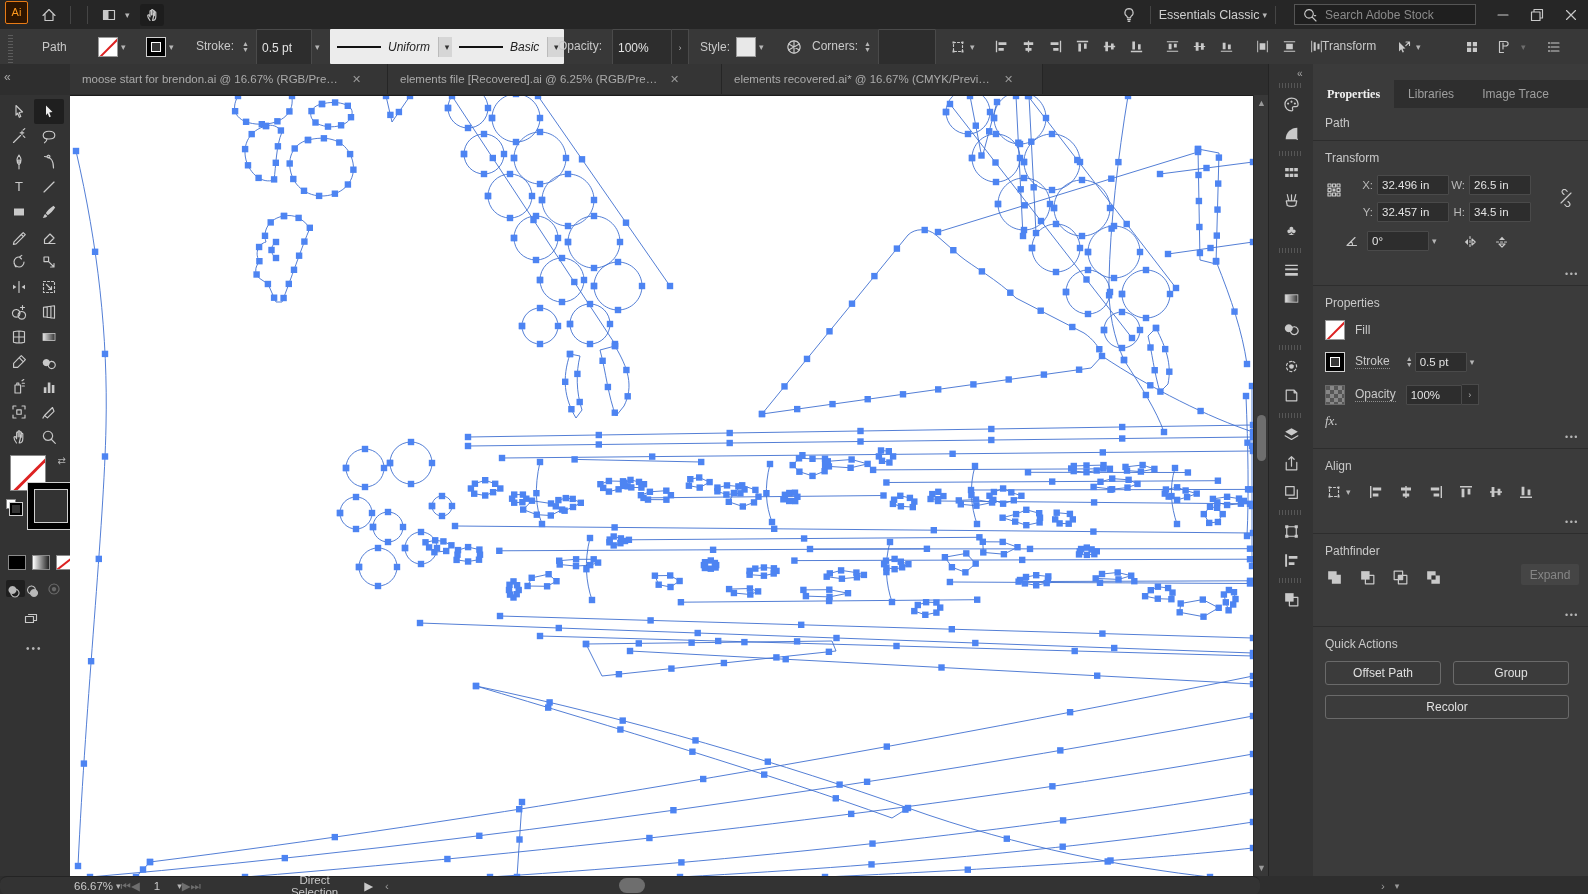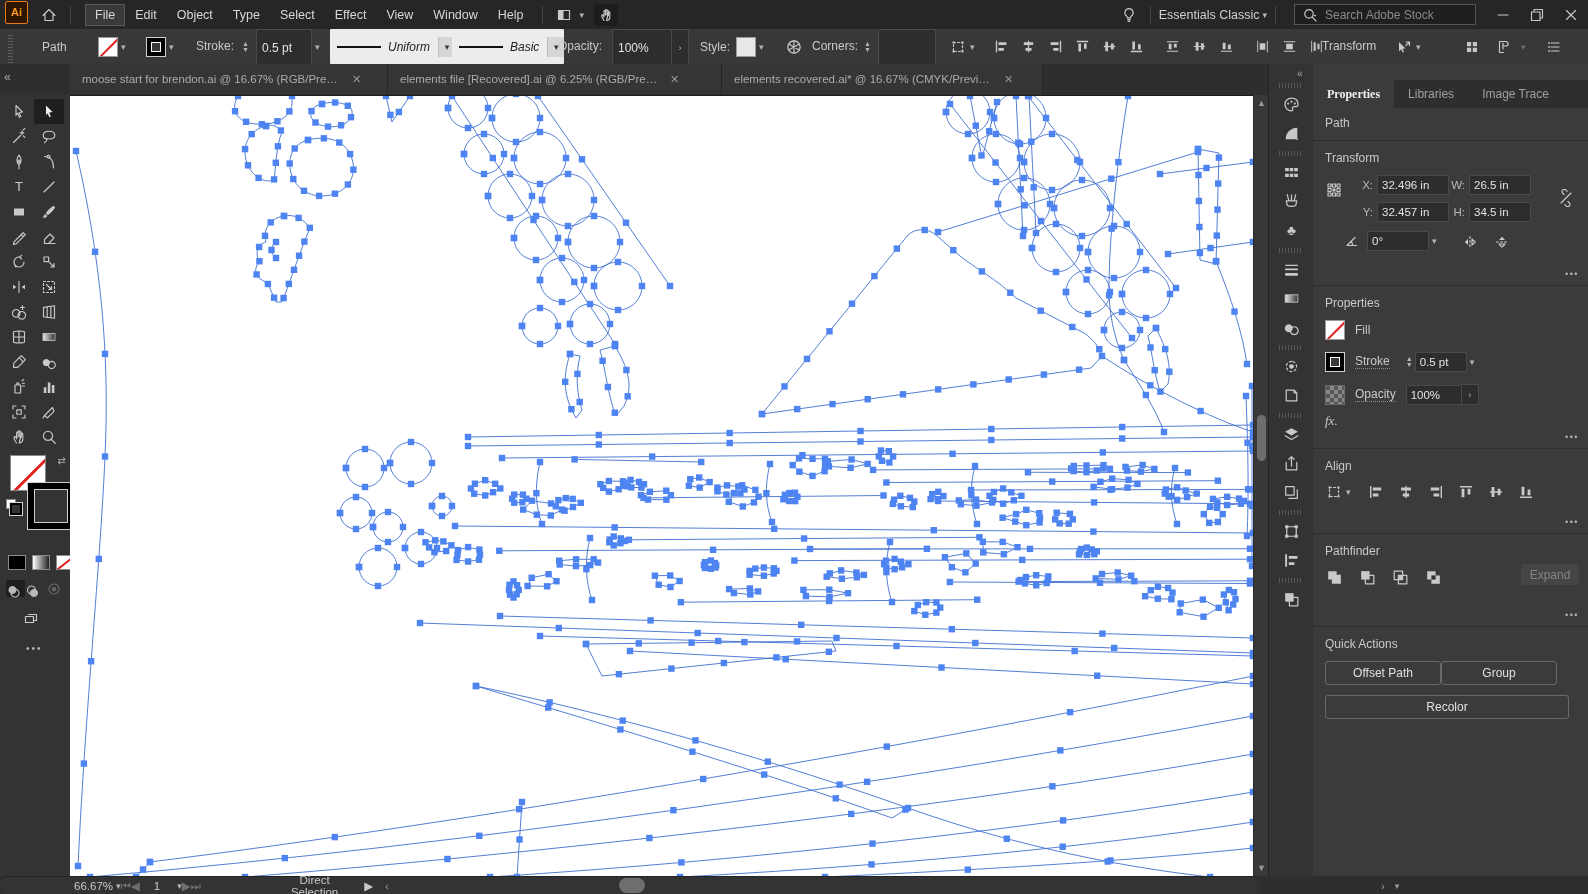--- a/index.html
+++ b/index.html
@@ -3,21 +3,21 @@
 <meta charset="utf-8">
 <style>
   html,body{margin:0;padding:0;width:1588px;height:894px;overflow:hidden;
     font-family:"Liberation Sans",sans-serif;-webkit-font-smoothing:antialiased;}
   #app{position:relative;width:1588px;height:894px;background:#2e2e2e;font-size:12px;color:#d6d6d6;}
   svg{display:block;}
   
   #titlebar{position:absolute;left:0;top:0;width:1588px;height:29px;background:#262626;
     display:flex;align-items:center;}
   #ai-logo{width:21px;height:21px;margin:0 8px 5px 5px;background:#2e1500;border:1px solid #e87b16;
-    color:#ff9a1e;font-weight:bold;font-size:11px;display:flex;align-items:center;justify-content:center;border-radius:2px;}
+    color:#ff9a1e;font-weight:normal;font-size:11px;display:flex;align-items:center;justify-content:center;border-radius:2px;}
   .tb-icon{width:26px;height:22px;display:flex;align-items:center;justify-content:center;}
   .vsep{width:1px;height:18px;background:#454545;margin:0 8px;}
   #menubar{display:flex;align-items:center;margin-left:6px;}
   #menubar .menu-item{padding:4px 10px;color:#d8d8d8;font-size:12.5px;cursor:default;}
   #menubar .menu-item.first{background:#3a3a3a;border:1px solid #5a5a5a;padding:3px 9px;}
   #touch-btn{width:24px;height:22px;background:#1d1d1d;border-radius:3px;display:flex;align-items:center;justify-content:center;margin-left:10px;}
   #tb-right{margin-left:auto;display:flex;align-items:center;}
   #workspace-switcher{display:flex;align-items:center;color:#d0d0d0;font-size:12.5px;}
   #stock-search{width:168px;height:19px;background:#1f1f1f;border:1px solid #555;display:flex;align-items:center;
     color:#8a8a8a;font-size:12px;padding:0 6px;margin:0 10px;}
@@ -133,31 +133,20 @@
   <header id="titlebar">
     <div id="ai-logo">Ai</div>
     <div class="tb-icon">
         <span>
           <svg width="18" height="18" viewBox="0 0 18 18">
             <path d="M3 9.5 L9 3.5 L15 9.5 M5 8.3 V14.5 H13 V8.3" fill="none" stroke="#c9c9c9" stroke-width="1.15" stroke-linecap="round" stroke-linejoin="round"></path>
           </svg>
         </span>
       </div>
     <div class="vsep"></div>
-    <nav id="menubar">
-        <span class="menu-item first">File</span>
-        <span class="menu-item">Edit</span>
-        <span class="menu-item">Object</span>
-        <span class="menu-item">Type</span>
-        <span class="menu-item">Select</span>
-        <span class="menu-item">Effect</span>
-        <span class="menu-item">View</span>
-        <span class="menu-item">Window</span>
-        <span class="menu-item">Help</span>
-      </nav>
     <div class="vsep"></div>
     <div class="tb-icon">
         <span>
           <svg width="18" height="18" viewBox="0 0 18 18">
             <path d="M3.5 4.5 H14.5 V13.5 H3.5 Z" fill="none" stroke="#c9c9c9" stroke-width="1.15" stroke-linecap="round" stroke-linejoin="round"></path>
             <path d="M3.5 4.5 H8.5 V13.5 H3.5 Z" fill="#c9c9c9" stroke="none" stroke-width="1.15" stroke-linecap="round" stroke-linejoin="round"></path>
           </svg>
         </span>
       </div>
     <span class="chev">▾</span>
@@ -1836,21 +1825,21 @@
                   <path d="M7 7 h4 v4 H7 Z" fill="#333333" stroke="none" stroke-width="1.15" stroke-linecap="round" stroke-linejoin="round"></path>
                 </svg>
               </span>
             </div>
           <div id="expand-btn">Expand</div>
           <div class="dots">•••</div>
         </div>
 
         <div class="psec" style="height:96px;border-bottom:none">
           <h3>Quick Actions</h3>
-          <div style="display:flex;gap:0">
+          <div style="display:flex;gap:12px">
             <div class="qbtn" style="width:114px">Offset Path</div>
             <div class="qbtn" style="width:114px">Group</div>
           </div>
           <div class="qbtn" style="width:242px;margin-top:10px">Recolor</div>
         </div>
       </div>
     </div>
   </aside>
 
   <div id="statusbar">

